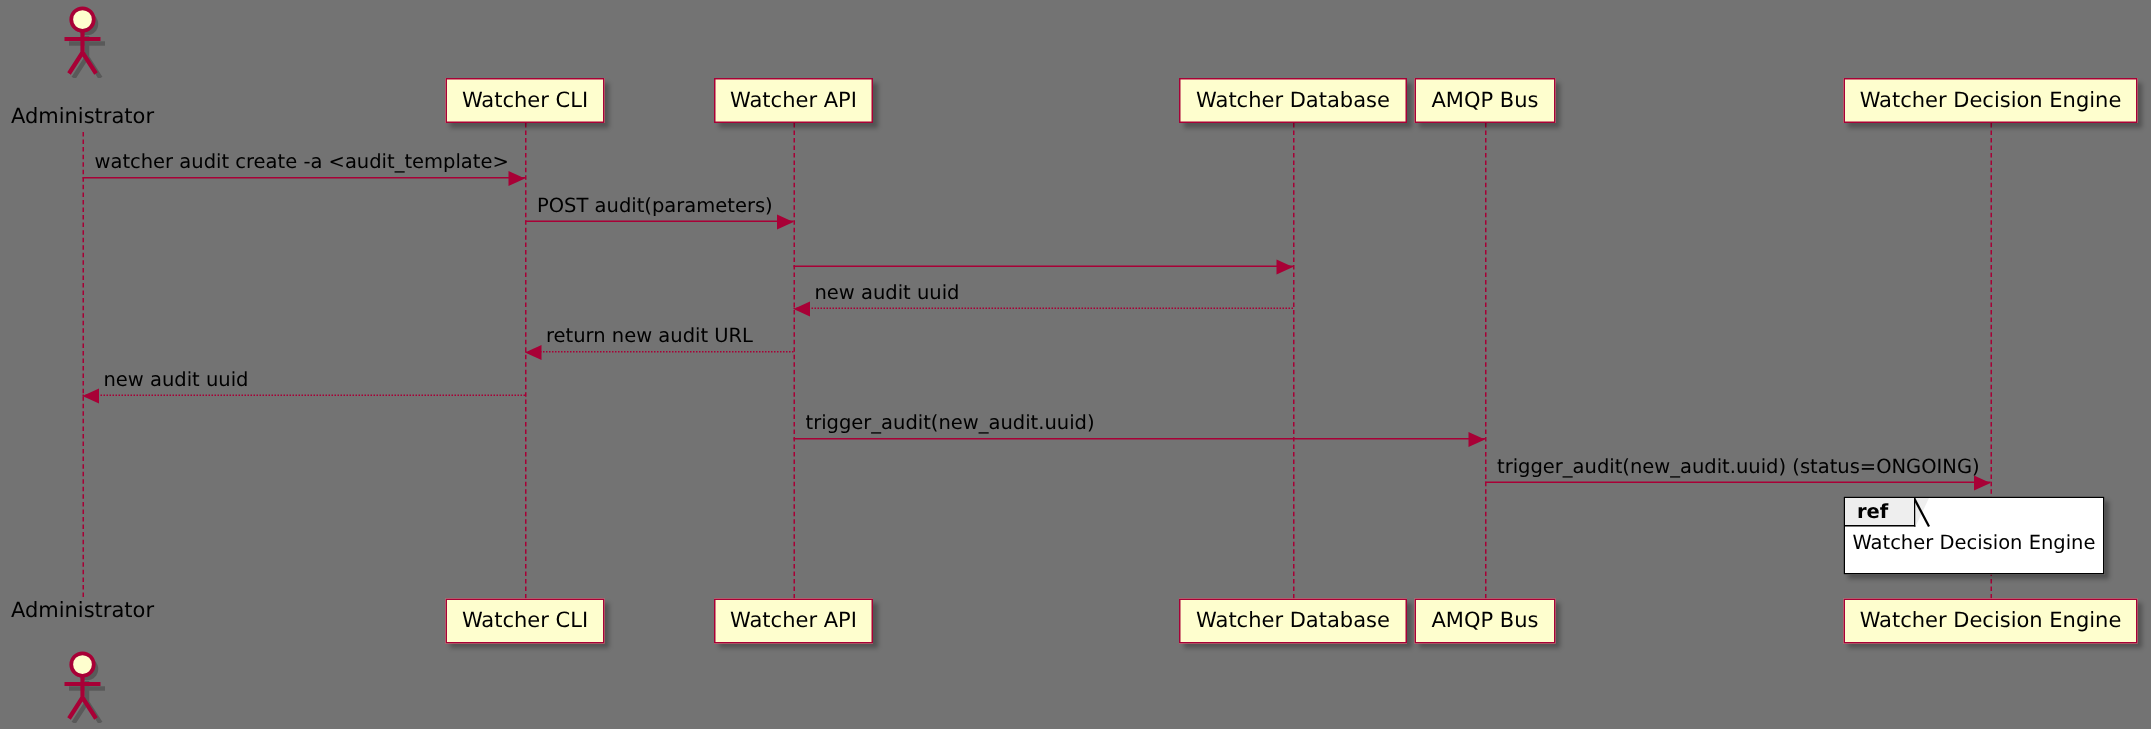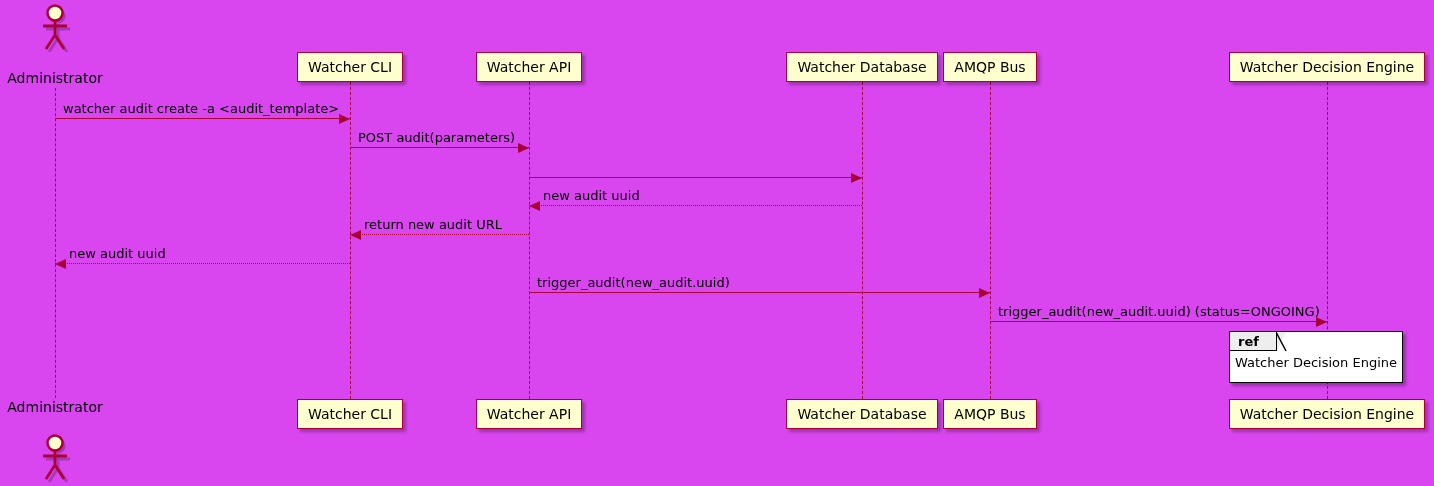--- a/index.html
+++ b/index.html
@@ -7,21 +7,21 @@
     padding: 0;
     background: #FFFFFF;
   }
   body {
     font-family: "DejaVu Sans", sans-serif;
   }
   #diagram {
     position: relative;
     width: 1434px;
     height: 486px;
-    background: #d946ef;
+    background: #737373;
     overflow: hidden;
   }
   
   .participant {
     position: absolute;
     background: #FEFECE;
     border: 1.5px solid #A80036;
     box-shadow: 3px 3px 3px rgba(0,0,0,0.28);
     color: #000000;
     font-size: 14px;

